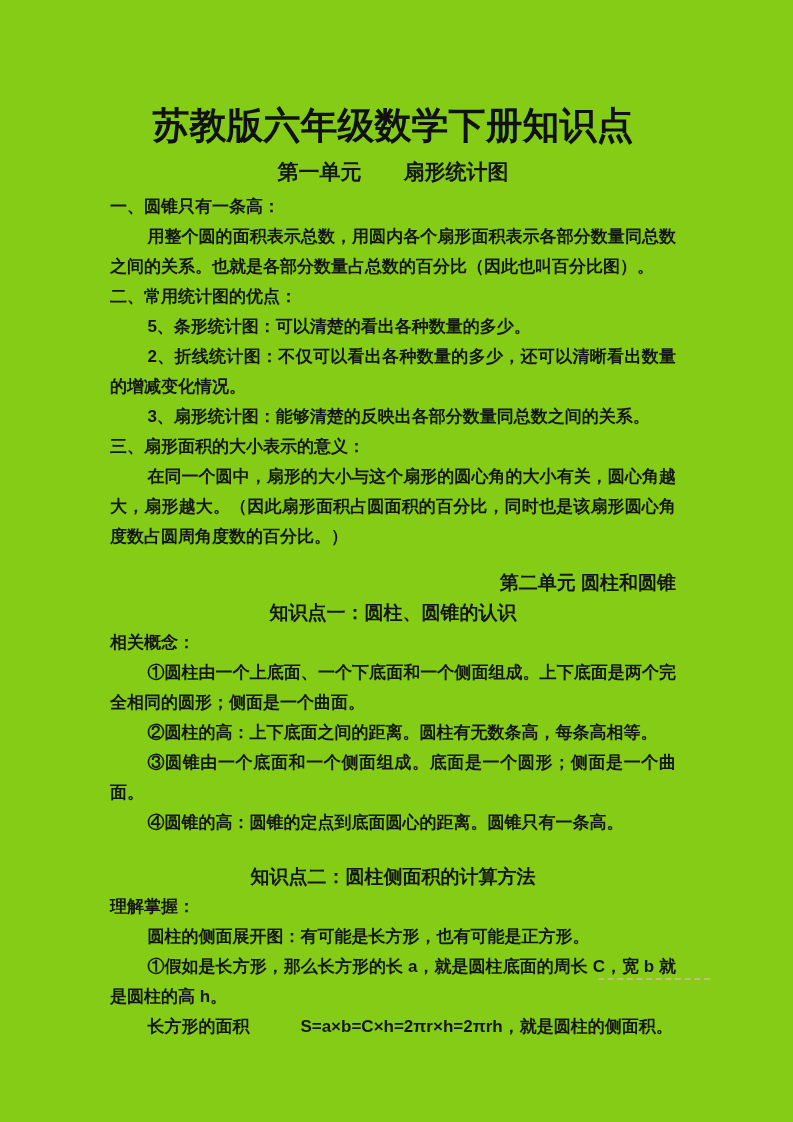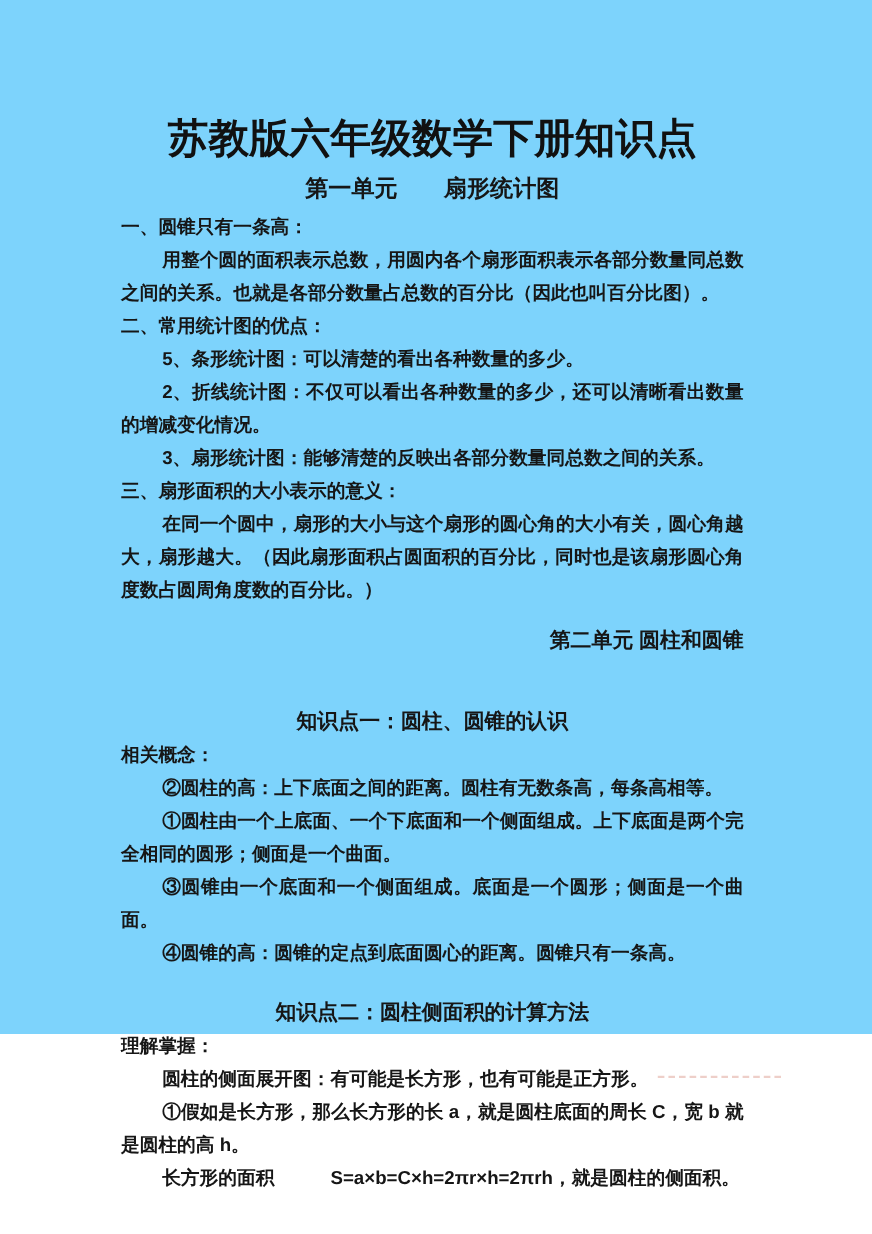--- a/index.html
+++ b/index.html
@@ -12,23 +12,23 @@
     height: 1122px;
     position: relative;
     overflow: hidden;
     font-family: "Liberation Sans", sans-serif;
     font-weight: 700;
     color: #161616;
   }
   .page {
     box-sizing: border-box;
     width: 793px;
-    height: 940px;
+    height: 1122px;
     padding: 100px 117px 40px 110px;
-    background: #7dd3fc;
+    background: #84cc16;
   }
   .doc-title {
     margin: 0;
     font-size: 37px;
     line-height: 52px;
     text-align: center;
     letter-spacing: 0px;
     color: #111111;
     white-space: nowrap;
   }
@@ -45,21 +45,20 @@
     line-height: 30px;
     text-align: justify;
   }
   p.flush   { text-indent: 0; }
   p.indent  { text-indent: 2.2em; }
   .center-h {
     font-size: 19px;
     line-height: 30px;
     text-align: center;
     text-indent: 0;
-    margin-top: 44px;
   }
   .gap-unit2 { margin-top: 16px; text-align: right; }
   .gap-kp2   { margin-top: 24px; }
   
   .scan-artifact {
     position: absolute;
     left: 598px;
     top: 978px;
     width: 112px;
     height: 0px;
@@ -85,22 +84,22 @@
   <p class="indent">2、折线统计图：不仅可以看出各种数量的多少，还可以清晰看出数量的增减变化情况。</p>
   <p class="indent">3、扇形统计图：能够清楚的反映出各部分数量同总数之间的关系。</p>
 
   <p class="flush">三、扇形面积的大小表示的意义：</p>
   <p class="indent">在同一个圆中，扇形的大小与这个扇形的圆心角的大小有关，圆心角越大，扇形越大。（因此扇形面积占圆面积的百分比，同时也是该扇形圆心角度数占圆周角度数的百分比。）</p>
 
   <p class="center-h gap-unit2">第二单元 圆柱和圆锥</p>
   <p class="center-h">知识点一：圆柱、圆锥的认识</p>
 
   <p class="flush">相关概念：</p>
+  <p class="indent">①圆柱由一个上底面、一个下底面和一个侧面组成。上下底面是两个完全相同的圆形；侧面是一个曲面。</p>
   <p class="indent">②圆柱的高：上下底面之间的距离。圆柱有无数条高，每条高相等。</p>
-  <p class="indent">①圆柱由一个上底面、一个下底面和一个侧面组成。上下底面是两个完全相同的圆形；侧面是一个曲面。</p>
   <p class="indent">③圆锥由一个底面和一个侧面组成。底面是一个圆形；侧面是一个曲面。</p>
   <p class="indent">④圆锥的高：圆锥的定点到底面圆心的距离。圆锥只有一条高。</p>
 
   <p class="center-h gap-kp2">知识点二：圆柱侧面积的计算方法</p>
 
   <p class="flush">理解掌握：</p>
   <p class="indent">圆柱的侧面展开图：有可能是长方形，也有可能是正方形。</p>
   <p class="indent">①假如是长方形，那么长方形的长 a，就是圆柱底面的周长 C，宽 b 就是圆柱的高 h。</p>
   <p class="indent">长方形的面积　　　S=a×b=C×h=2πr×h=2πrh，就是圆柱的侧面积。</p>
 

